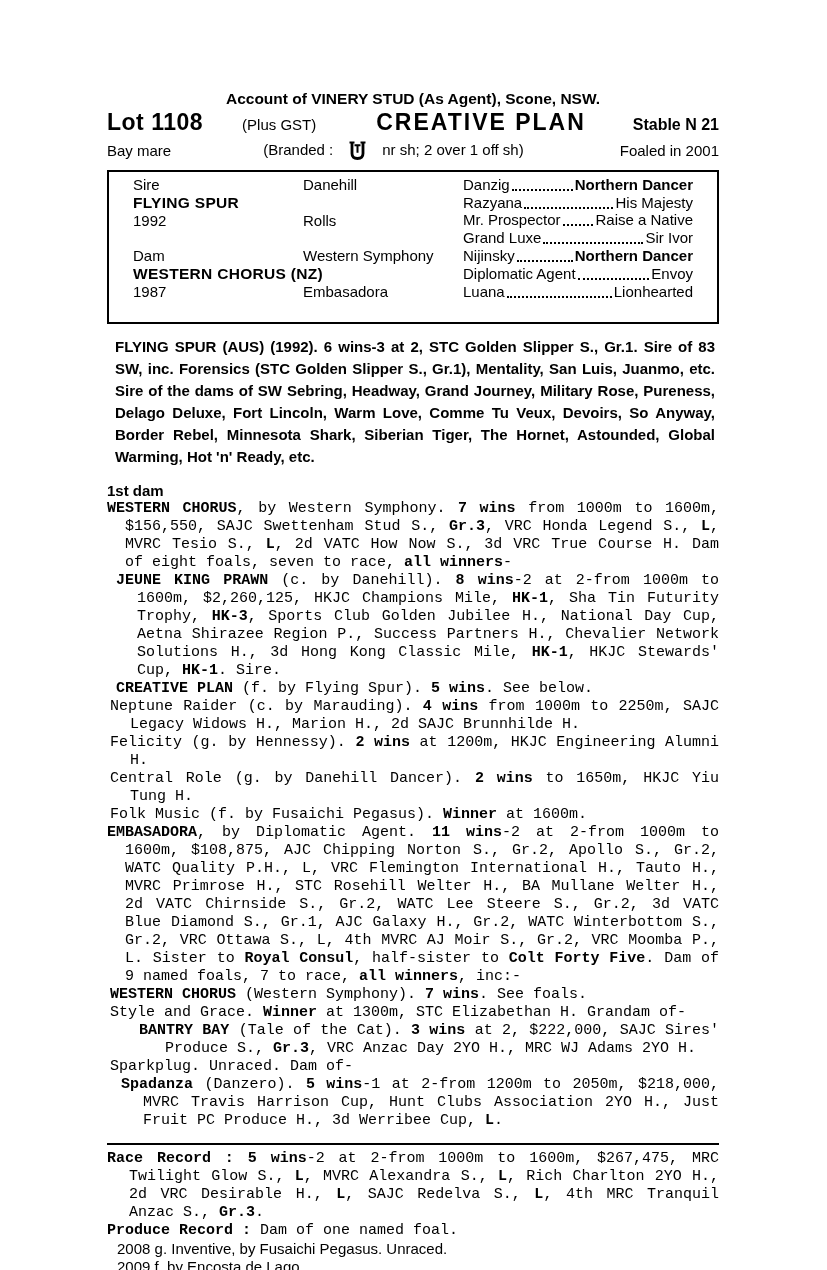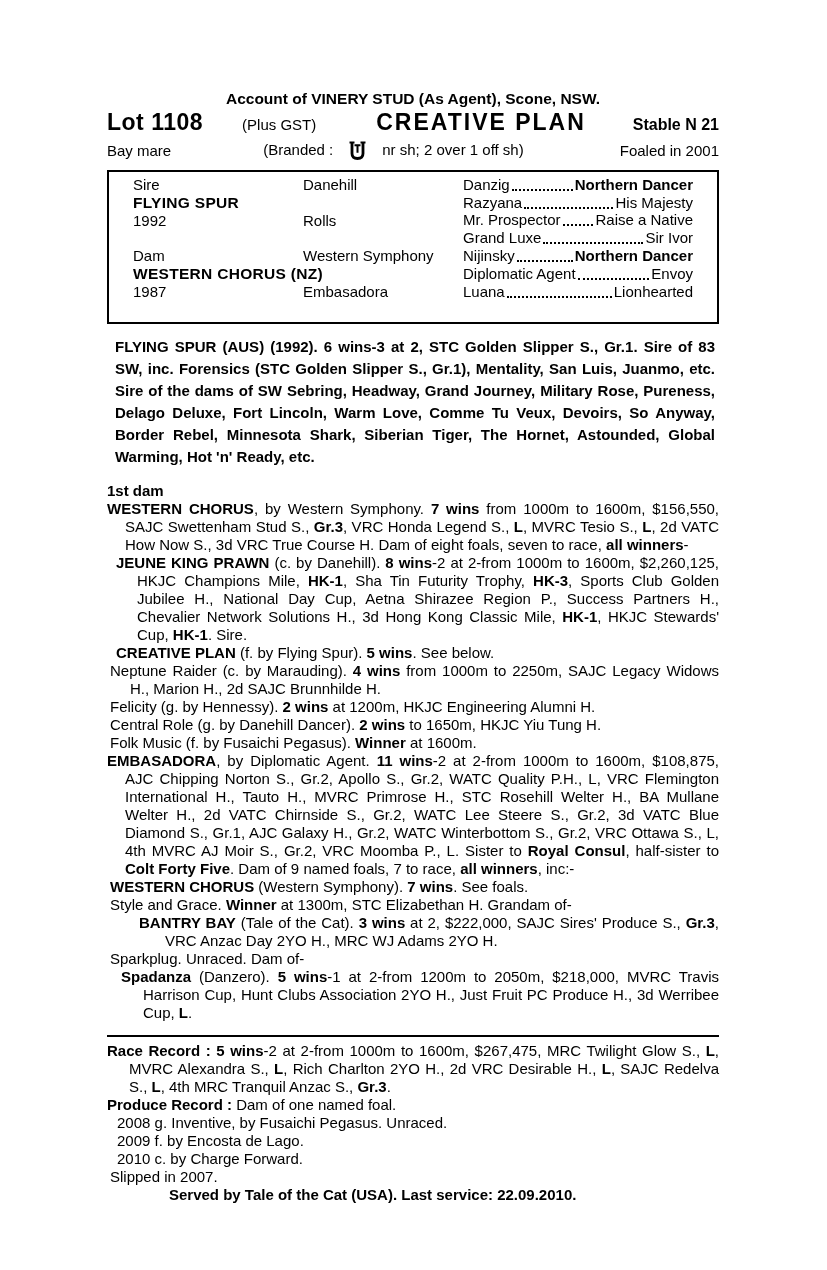--- a/index.html
+++ b/index.html
@@ -42,21 +42,21 @@
 
   
   .blurb {
     font-weight:bold; text-align:justify;
     padding:0 4px 0 8px; margin:10px 0 14px 0;
     line-height:22px;
   }
 
   
   .sec-head { font-weight:bold; margin-top:14px; }
-  .p { text-align:justify; }
+  .p { text-align:justify;font-family:Liberation Mono, monospace; }
   .p-dam    { margin-left:18px; text-indent:-18px; }
   .p-sw     { margin-left:30px; text-indent:-21px; }
   .p-min    { margin-left:23px; text-indent:-20px; }
   .p-bantry { margin-left:58px; text-indent:-26px; }
   .p-spad   { margin-left:36px; text-indent:-22px; }
 
   
   .rule { border:none; border-top:2px solid #000; margin:13px 0 5px 0; }
   .p-rr   { margin-left:22px; text-indent:-22px; }
   .p-prod { margin-left:18px; text-indent:-18px; }

